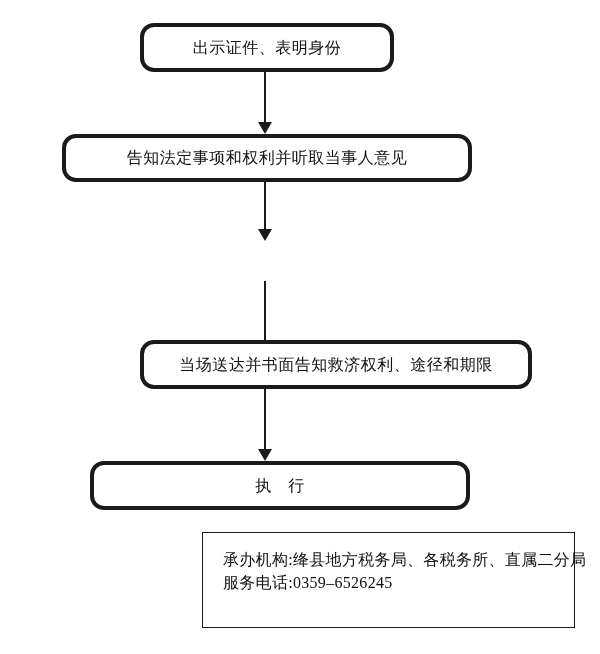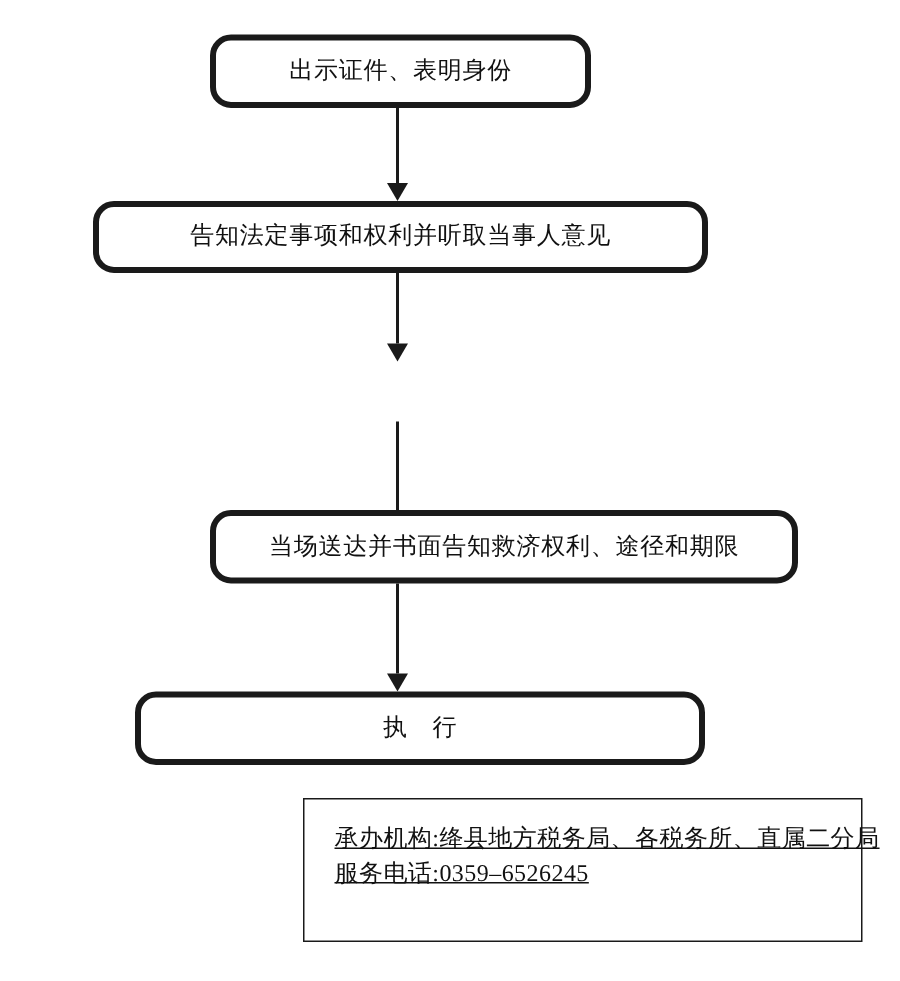--- a/index.html
+++ b/index.html
@@ -59,21 +59,20 @@
     box-sizing: border-box;
     border: 1.5px solid #1a1a1a;
     background: #ffffff;
     padding: 15px 10px 0 20px;
   }
   .info-line {
     font-size: 16px;
     line-height: 23px;
     letter-spacing: 0.3px;
     white-space: nowrap;
-    text-decoration: underline;
   }
 </style>
 </head>
 <body>
 
 <div class="canvas">
 
   <div class="node rounded" style="left: 140px; top: 23px; width: 254px; height: 49px; border-color: rgb(26, 26, 26); background: rgb(255, 255, 255); color: rgb(17, 17, 17);">
     <span class="label">出示证件、表明身份</span>
   </div>

